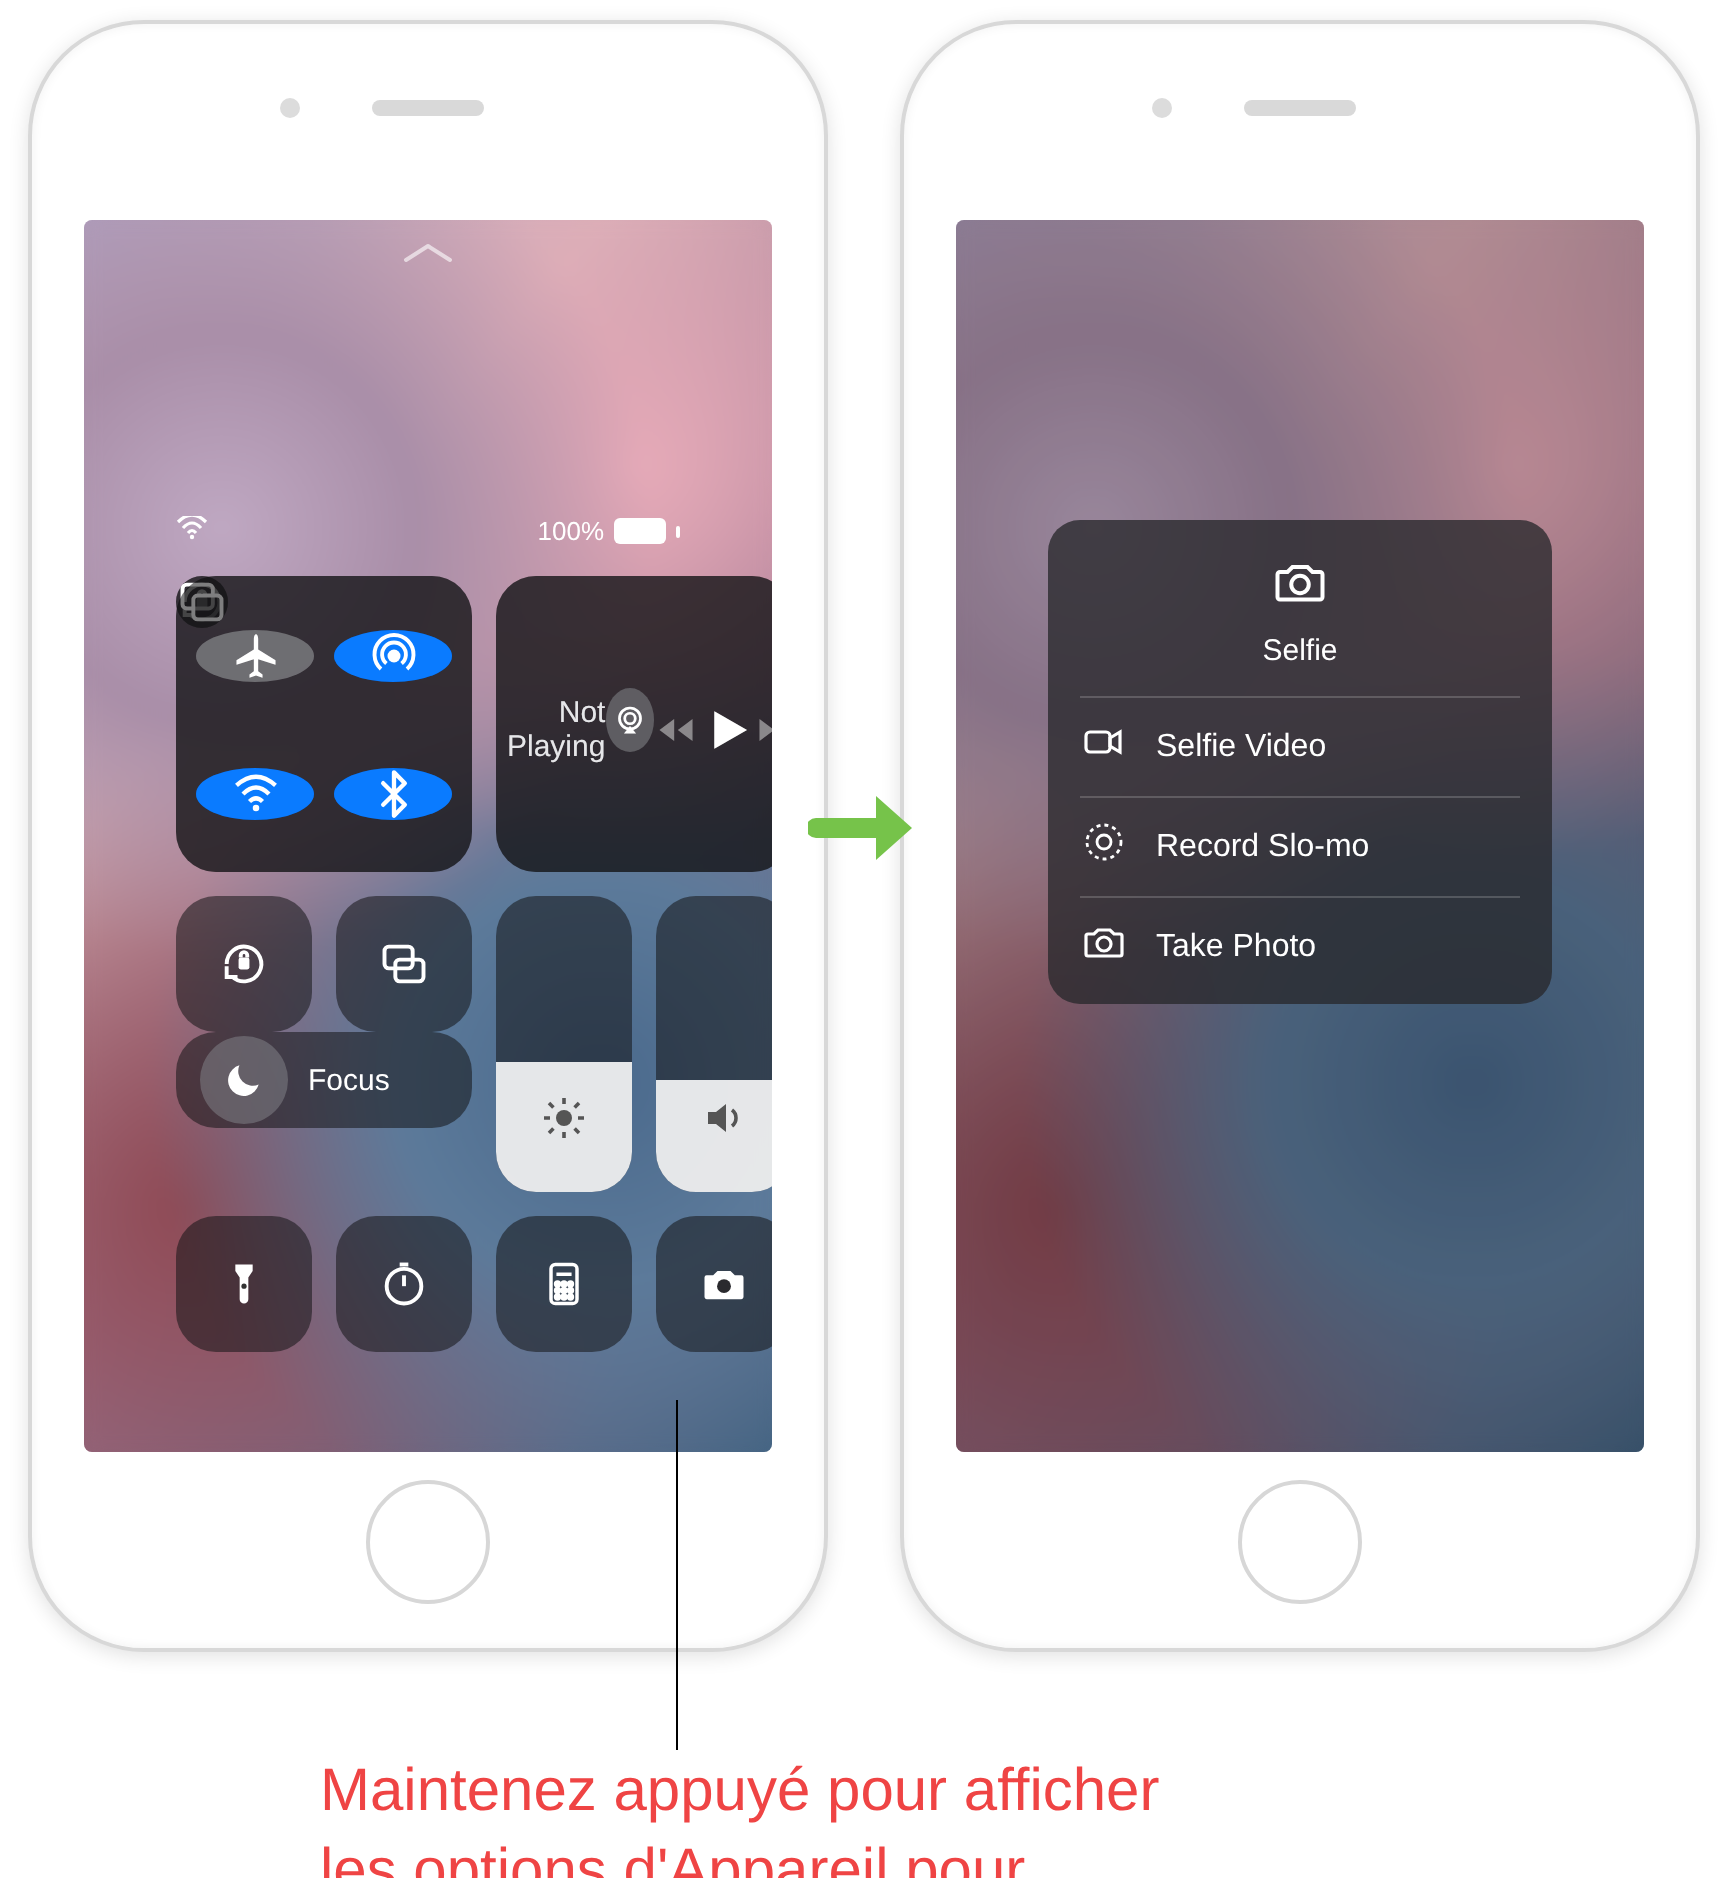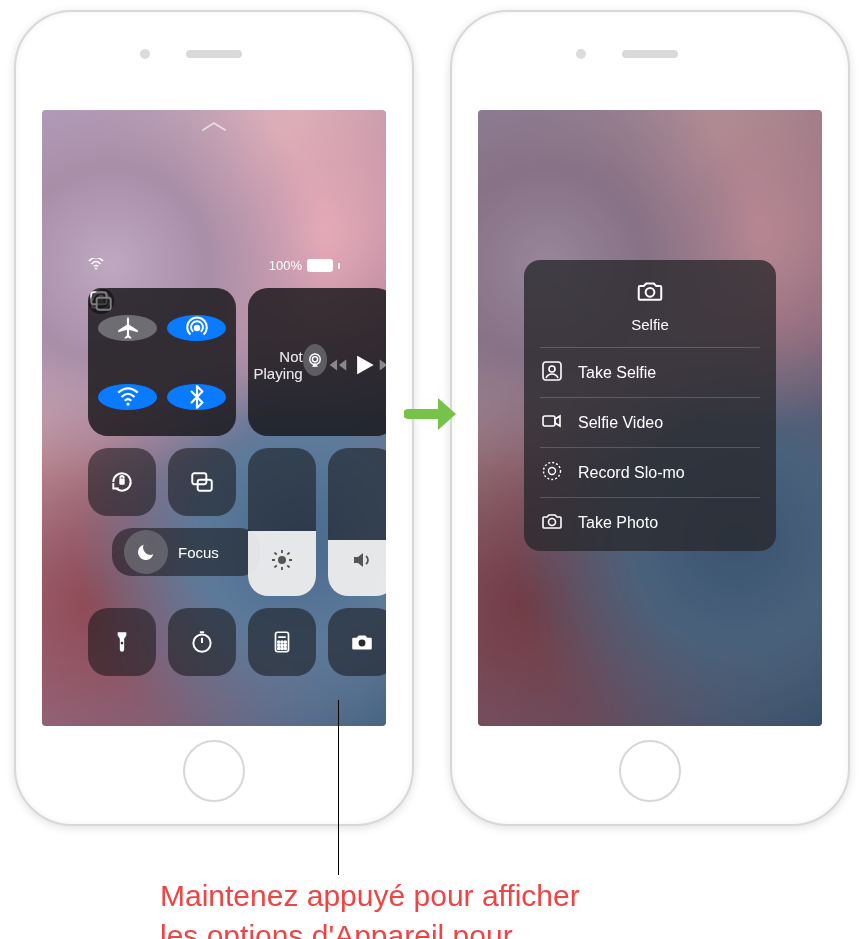--- a/index.html
+++ b/index.html
@@ -271,21 +271,21 @@
 
       </div>
 
       <style>
         .cc-area { display:block; }
         .cc-area > * { position:absolute; }
         .conn { top:0; left:0; width:148px; height:148px; display:grid; grid-template-columns:1fr 1fr; grid-template-rows:1fr 1fr; gap:10px;}
         .media { top:0; left:160px; width:148px; height:148px; }
         .t-rot { top:160px; left:0; width:68px; height:68px; }
         .t-mir { top:160px; left:80px; width:68px; height:68px; }
-        .t-focus { top:240px; left:0; width:148px; height:48px;margin-left:24px; }
+        .t-focus { top:228px; left:0; width:148px; height:48px; }
         .t-bright { top:160px; left:160px; width:68px; height:148px; }
         .t-vol { top:160px; left:240px; width:68px; height:148px; }
         .t-flash { top:320px; left:0; width:68px; height:68px; }
         .t-timer { top:320px; left:80px; width:68px; height:68px; }
         .t-calc { top:320px; left:160px; width:68px; height:68px; }
         .t-cam  { top:320px; left:240px; width:68px; height:68px; }
       </style>
 
       <div class="cc-area">
         <div class="tile conn">
@@ -452,30 +452,20 @@
                 <path d="M4 8h3l2-2h6l2 2h3a1 1 0 0 1 1 1v9a1 1 0 0 1-1 1H4a1 1 0 0 1-1-1V9a1 1 0 0 1 1-1z"></path>
                 <circle cx="12" cy="13" r="3.5"></circle>
               </svg>
           </span>
           <span class="camera-header-text">Selfie</span>
         </div>
         <div class="menu-list">
           <div class="menu-row">
             <span>
               <svg viewBox="0 0 24 24" fill="none" stroke="#fff" stroke-width="1.6">
-                  <rect x="3" y="3" width="18" height="18" rx="3"></rect>
-                  <circle cx="12" cy="10" r="3"></circle>
-                  <path d="M6 19c1.2-3 4-4 6-4s4.8 1 6 4"></path>
-                </svg>
-            </span>
-            <span class="menu-label">Take Selfie</span>
-          </div>
-          <div class="menu-row">
-            <span>
-              <svg viewBox="0 0 24 24" fill="none" stroke="#fff" stroke-width="1.6">
                   <rect x="3" y="7" width="12" height="10" rx="2"></rect>
                   <path d="M15 10l5-3v10l-5-3z"></path>
                 </svg>
             </span>
             <span class="menu-label">Selfie Video</span>
           </div>
           <div class="menu-row">
             <span>
               <svg viewBox="0 0 24 24" fill="none" stroke="#fff" stroke-width="1.4">
                   <circle cx="12" cy="12" r="3.5"></circle>

